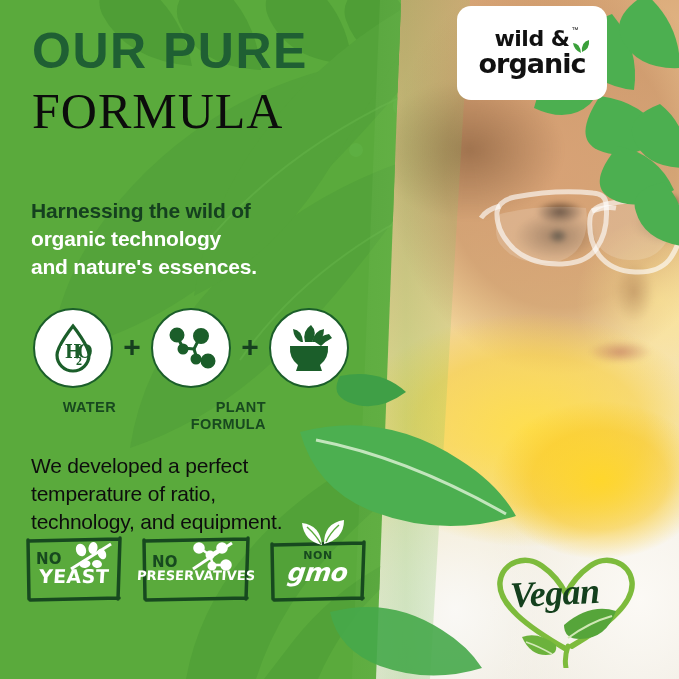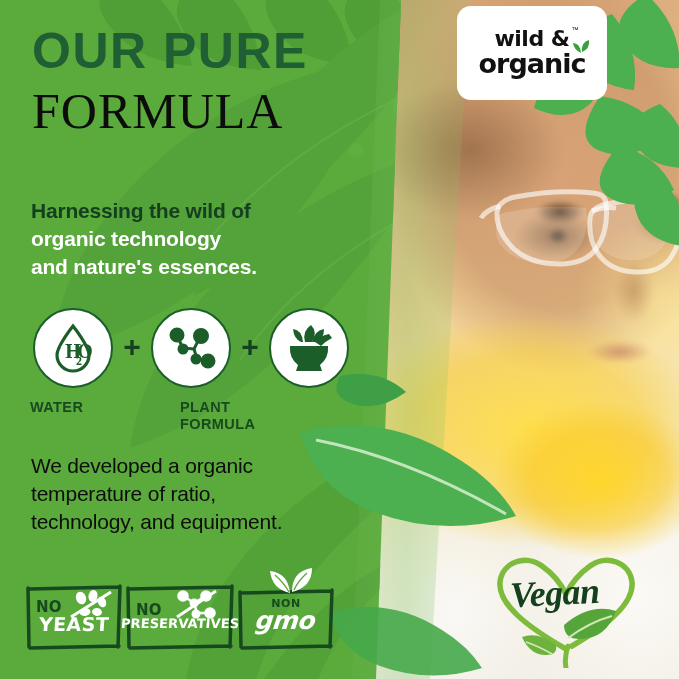--- a/index.html
+++ b/index.html
@@ -107,32 +107,32 @@
     width:80px; height:80px; border-radius:50%;
     background:#ffffff; border:2px solid #1b5e2a;
     display:flex; align-items:center; justify-content:center;
   }
   .plus {
     width:32px; text-align:center; font-size:30px; font-weight:700; color:#16401f;
     line-height:1; padding-bottom:2px;
   }
   .ing-labels { display:flex; margin-top:11px; }
   .ing-label {
-    width:86px; text-align:left;
+    width:86px; text-align:right;
     font-size:14.5px; font-weight:700; letter-spacing:.4px; color:#18491f;
     line-height:1.15;
   }
   .ing-gap { width:32px; }
 
   
   .bodytext { position:absolute; left:31px; top:452px; }
   .bt-line { font-size:21px; line-height:1.33; color:#0d0d0d; letter-spacing:-.2px; }
 
   
-  .badges { position:absolute; left:24px; top:580px; display:flex; }
+  .badges { position:absolute; left:24px; top:532px; display:flex; gap:16px; }
   .badge { position:relative; width:100px; height:72px; }
   .badge.wide { width:112px; }
   .badge .frame { position:absolute; inset:0; }
   .badge .bcontent {
     position:absolute; inset:0;
     display:flex; flex-direction:column; align-items:center; justify-content:center;
   }
   .b-no {
     font-size:15px; font-weight:700; color:#17491f;
     font-family:"DejaVu Sans", sans-serif; letter-spacing:.3px;
@@ -331,21 +331,21 @@
       <div class="ing-gap"></div>
       <div class="ing-gap"></div>
       <div class="ing-label">
         <div>PLANT</div>
         <div>FORMULA</div>
       </div>
     </div>
   </div>
 
   <div class="bodytext">
-    <div class="bt-line">We developed a organic</div>
+    <div class="bt-line">We developed a perfect</div>
     <div class="bt-line">temperature of ratio,</div>
     <div class="bt-line">technology, and equipment.</div>
   </div>
 
   <div class="badges">
 
     <div class="badge">
       <svg class="frame" viewBox="0 0 100 72">
         <path d="M5 9 L95 7 M96 6 L94 67 M95 66 L6 68 M5 67 L4 8" fill="none" stroke="#17491f" stroke-width="3.5" stroke-linecap="round"></path>
       </svg>

